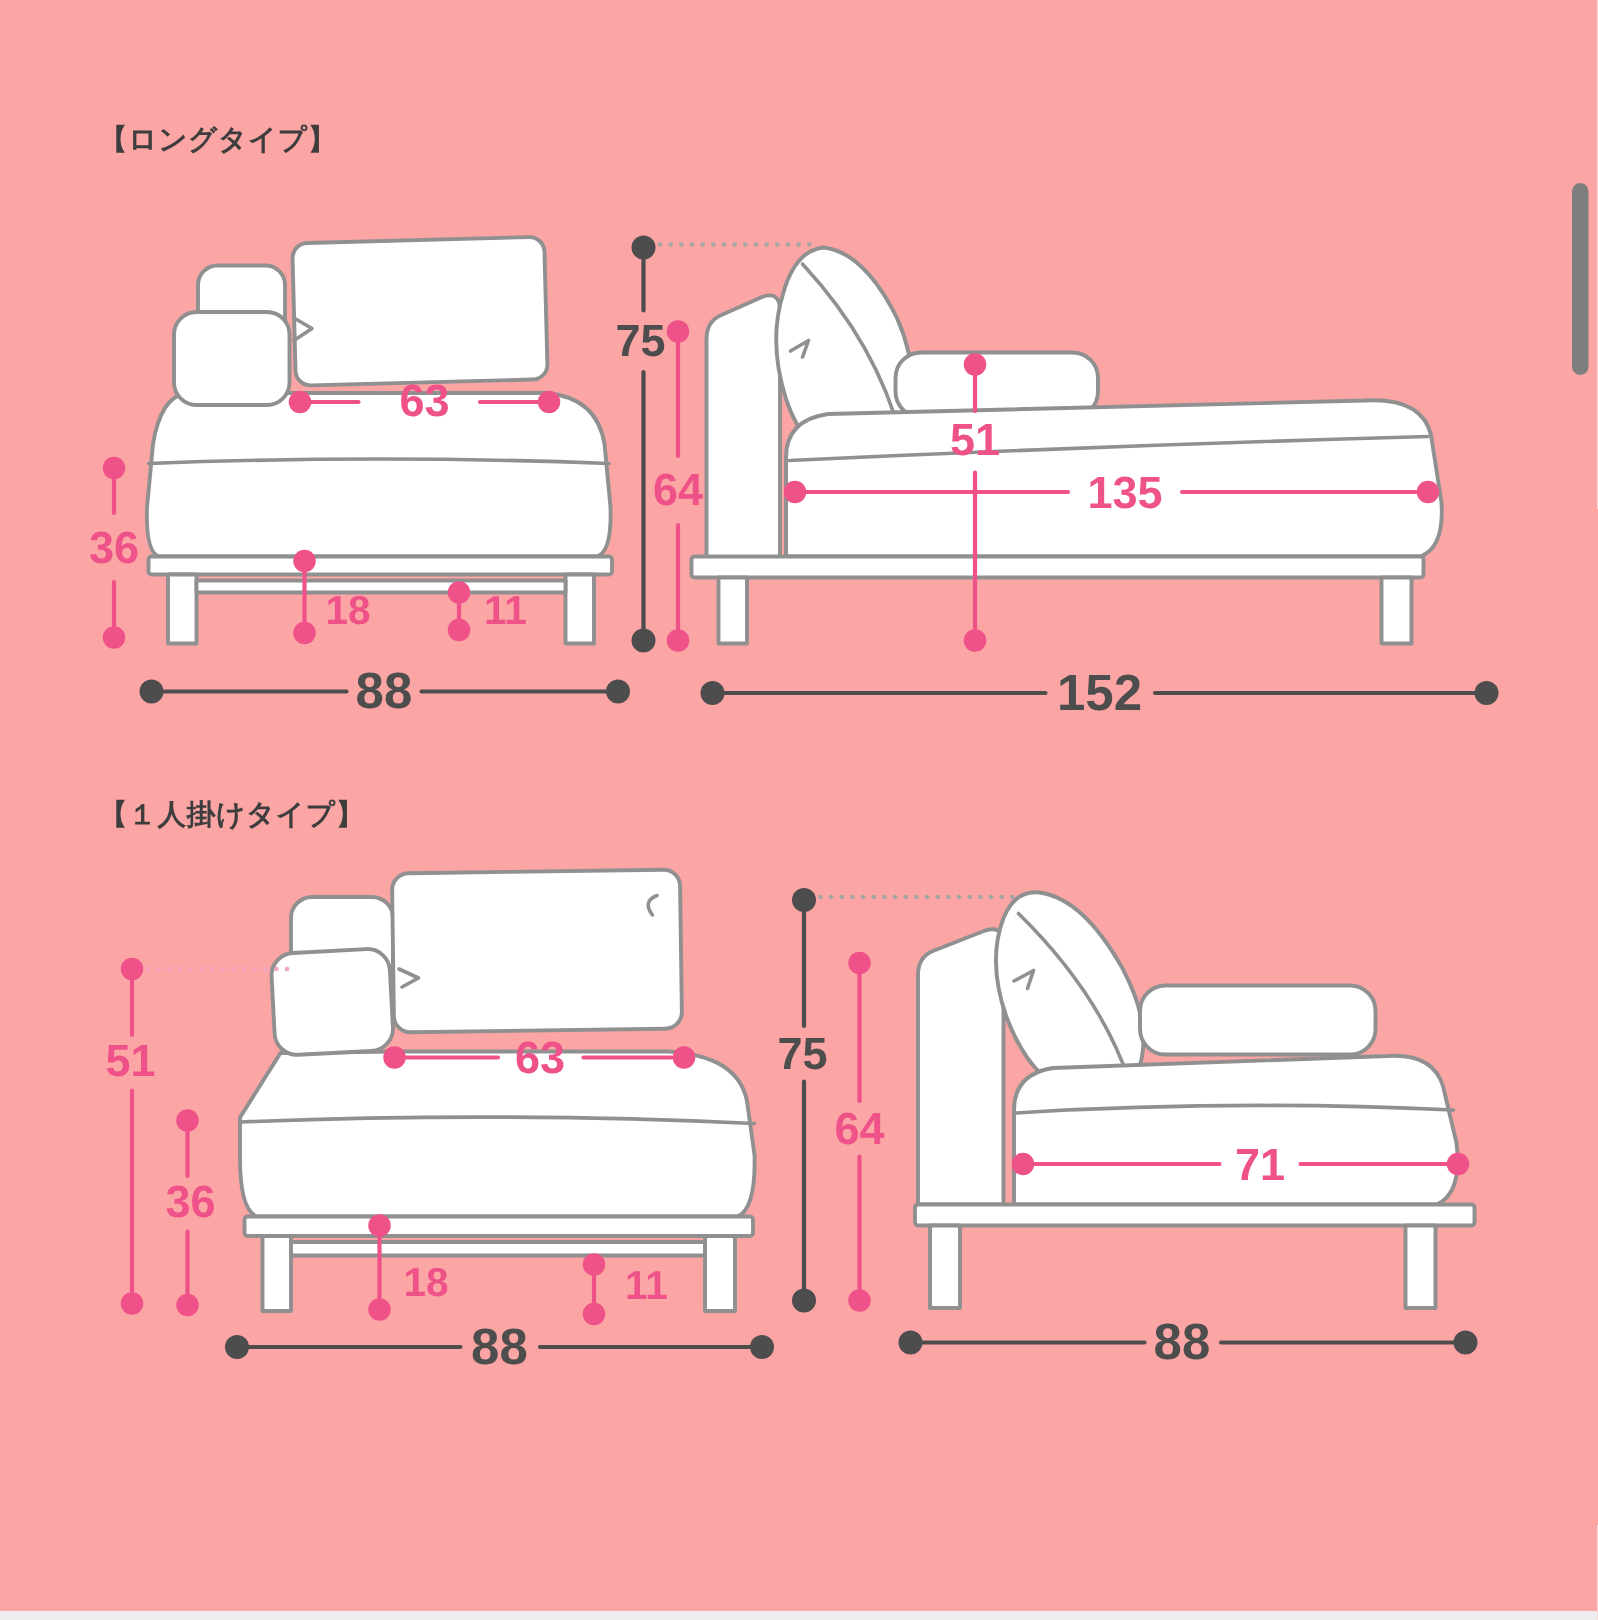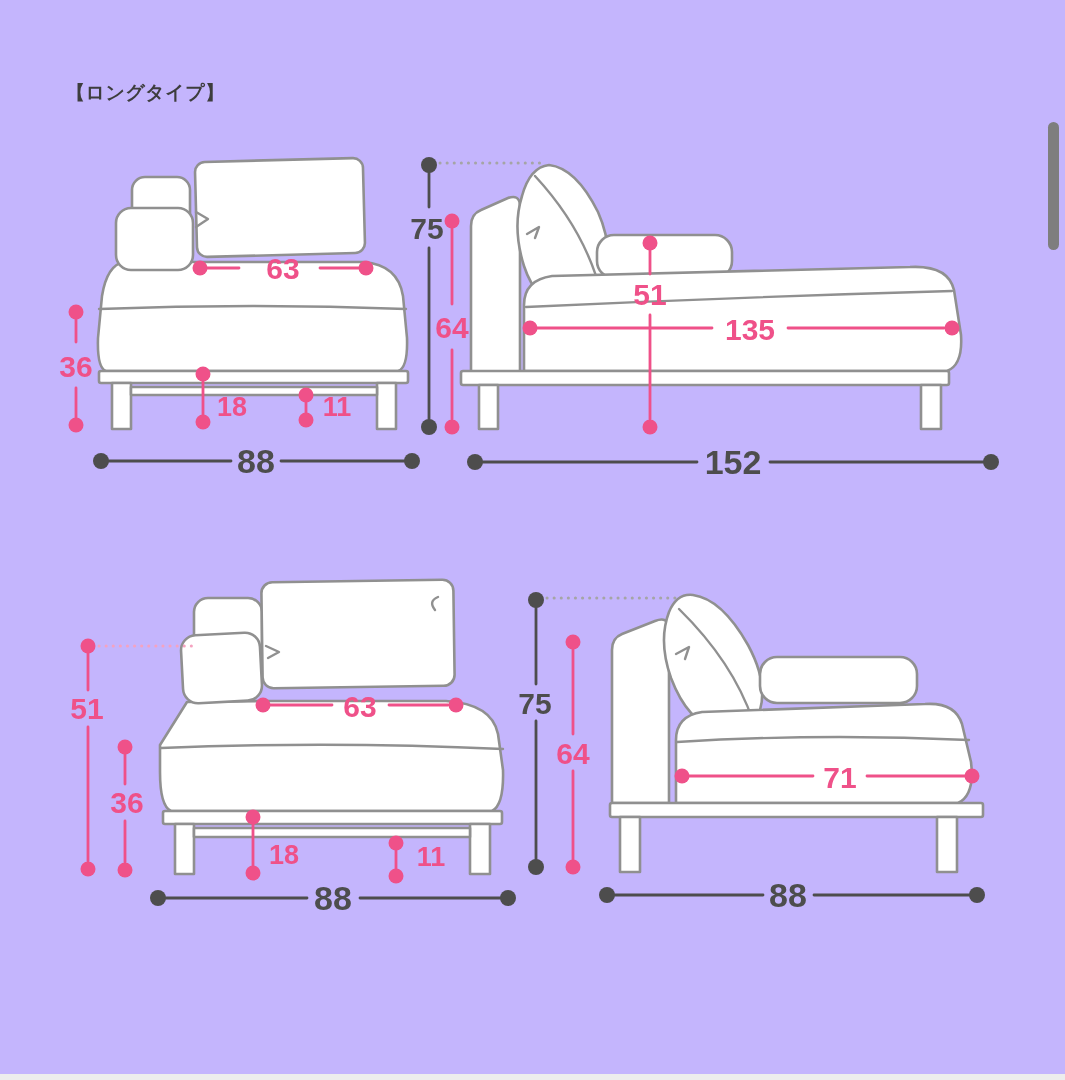--- a/index.html
+++ b/index.html
@@ -1,17 +1,17 @@
 <!DOCTYPE html>
 <html><head>
 <meta charset="utf-8">
 <style>
   html,body{margin:0;padding:0;background:#ffffff;}
   .canvas{
-    position:relative;width:1065px;height:1080px;background:#c4b5fd;overflow:hidden;
+    position:relative;width:1065px;height:1080px;background:#fca5a5;overflow:hidden;
     font-family:"Liberation Sans","DejaVu Sans",sans-serif;
   }
   .section-label{
     position:absolute;font-size:19px;font-weight:600;color:#3d3d3d;letter-spacing:.5px;white-space:nowrap;
   }
   .unit-note{
     position:absolute;font-size:27px;font-weight:600;color:#4d4d4d;letter-spacing:2px;white-space:nowrap;
   }
   .scrollbar-thumb{
     position:absolute;left:1048px;top:122px;width:11px;height:128px;background:#7e7e7e;border-radius:6px;
@@ -135,20 +135,21 @@
     </g>
 
     <g>
       <path class="dim-dark" d="M 482 462 H 697 M 770 462 H 984"></path>
       <circle class="dot-dark" cx="475" cy="462" r="8"></circle>
         <circle class="dot-dark" cx="991" cy="462" r="8"></circle>
       <text class="txt-dark" x="733" y="462" font-size="34" text-anchor="middle" dominant-baseline="central">152</text>
     </g>
   </svg>
 
+  <div class="section-label" style="left:66px;top:530px">【１人掛けタイプ】</div>
 
   <svg style="left:50px;top:575px" width="480" height="345" viewBox="50 575 480 345">
     <g>
       <rect class="outline" x="194" y="598" width="68" height="75" rx="14"></rect>
       <rect class="outline" x="262" y="581" width="192" height="106" rx="11" transform="rotate(-0.8 358 634)"></rect>
       <path class="outline-nf" d="M 266 646 l 13 6 l -11 6"></path>
       <path class="outline-nf" d="M 438 597 q -10 4 -3 13"></path>
       <path class="outline" d="M 263 701 L 446 701 Q 492 704 498 734 L 503 770 Q 504 805 492 811 L 171 811 Q 160 806 160 772 L 160 745 L 187 702 Z"></path>
       <path class="outline-nf" d="M 161 748 Q 332 741 503 749"></path>
       <rect class="outline" x="182" y="634" width="79" height="68" rx="15" transform="rotate(-3 221 668)"></rect>

